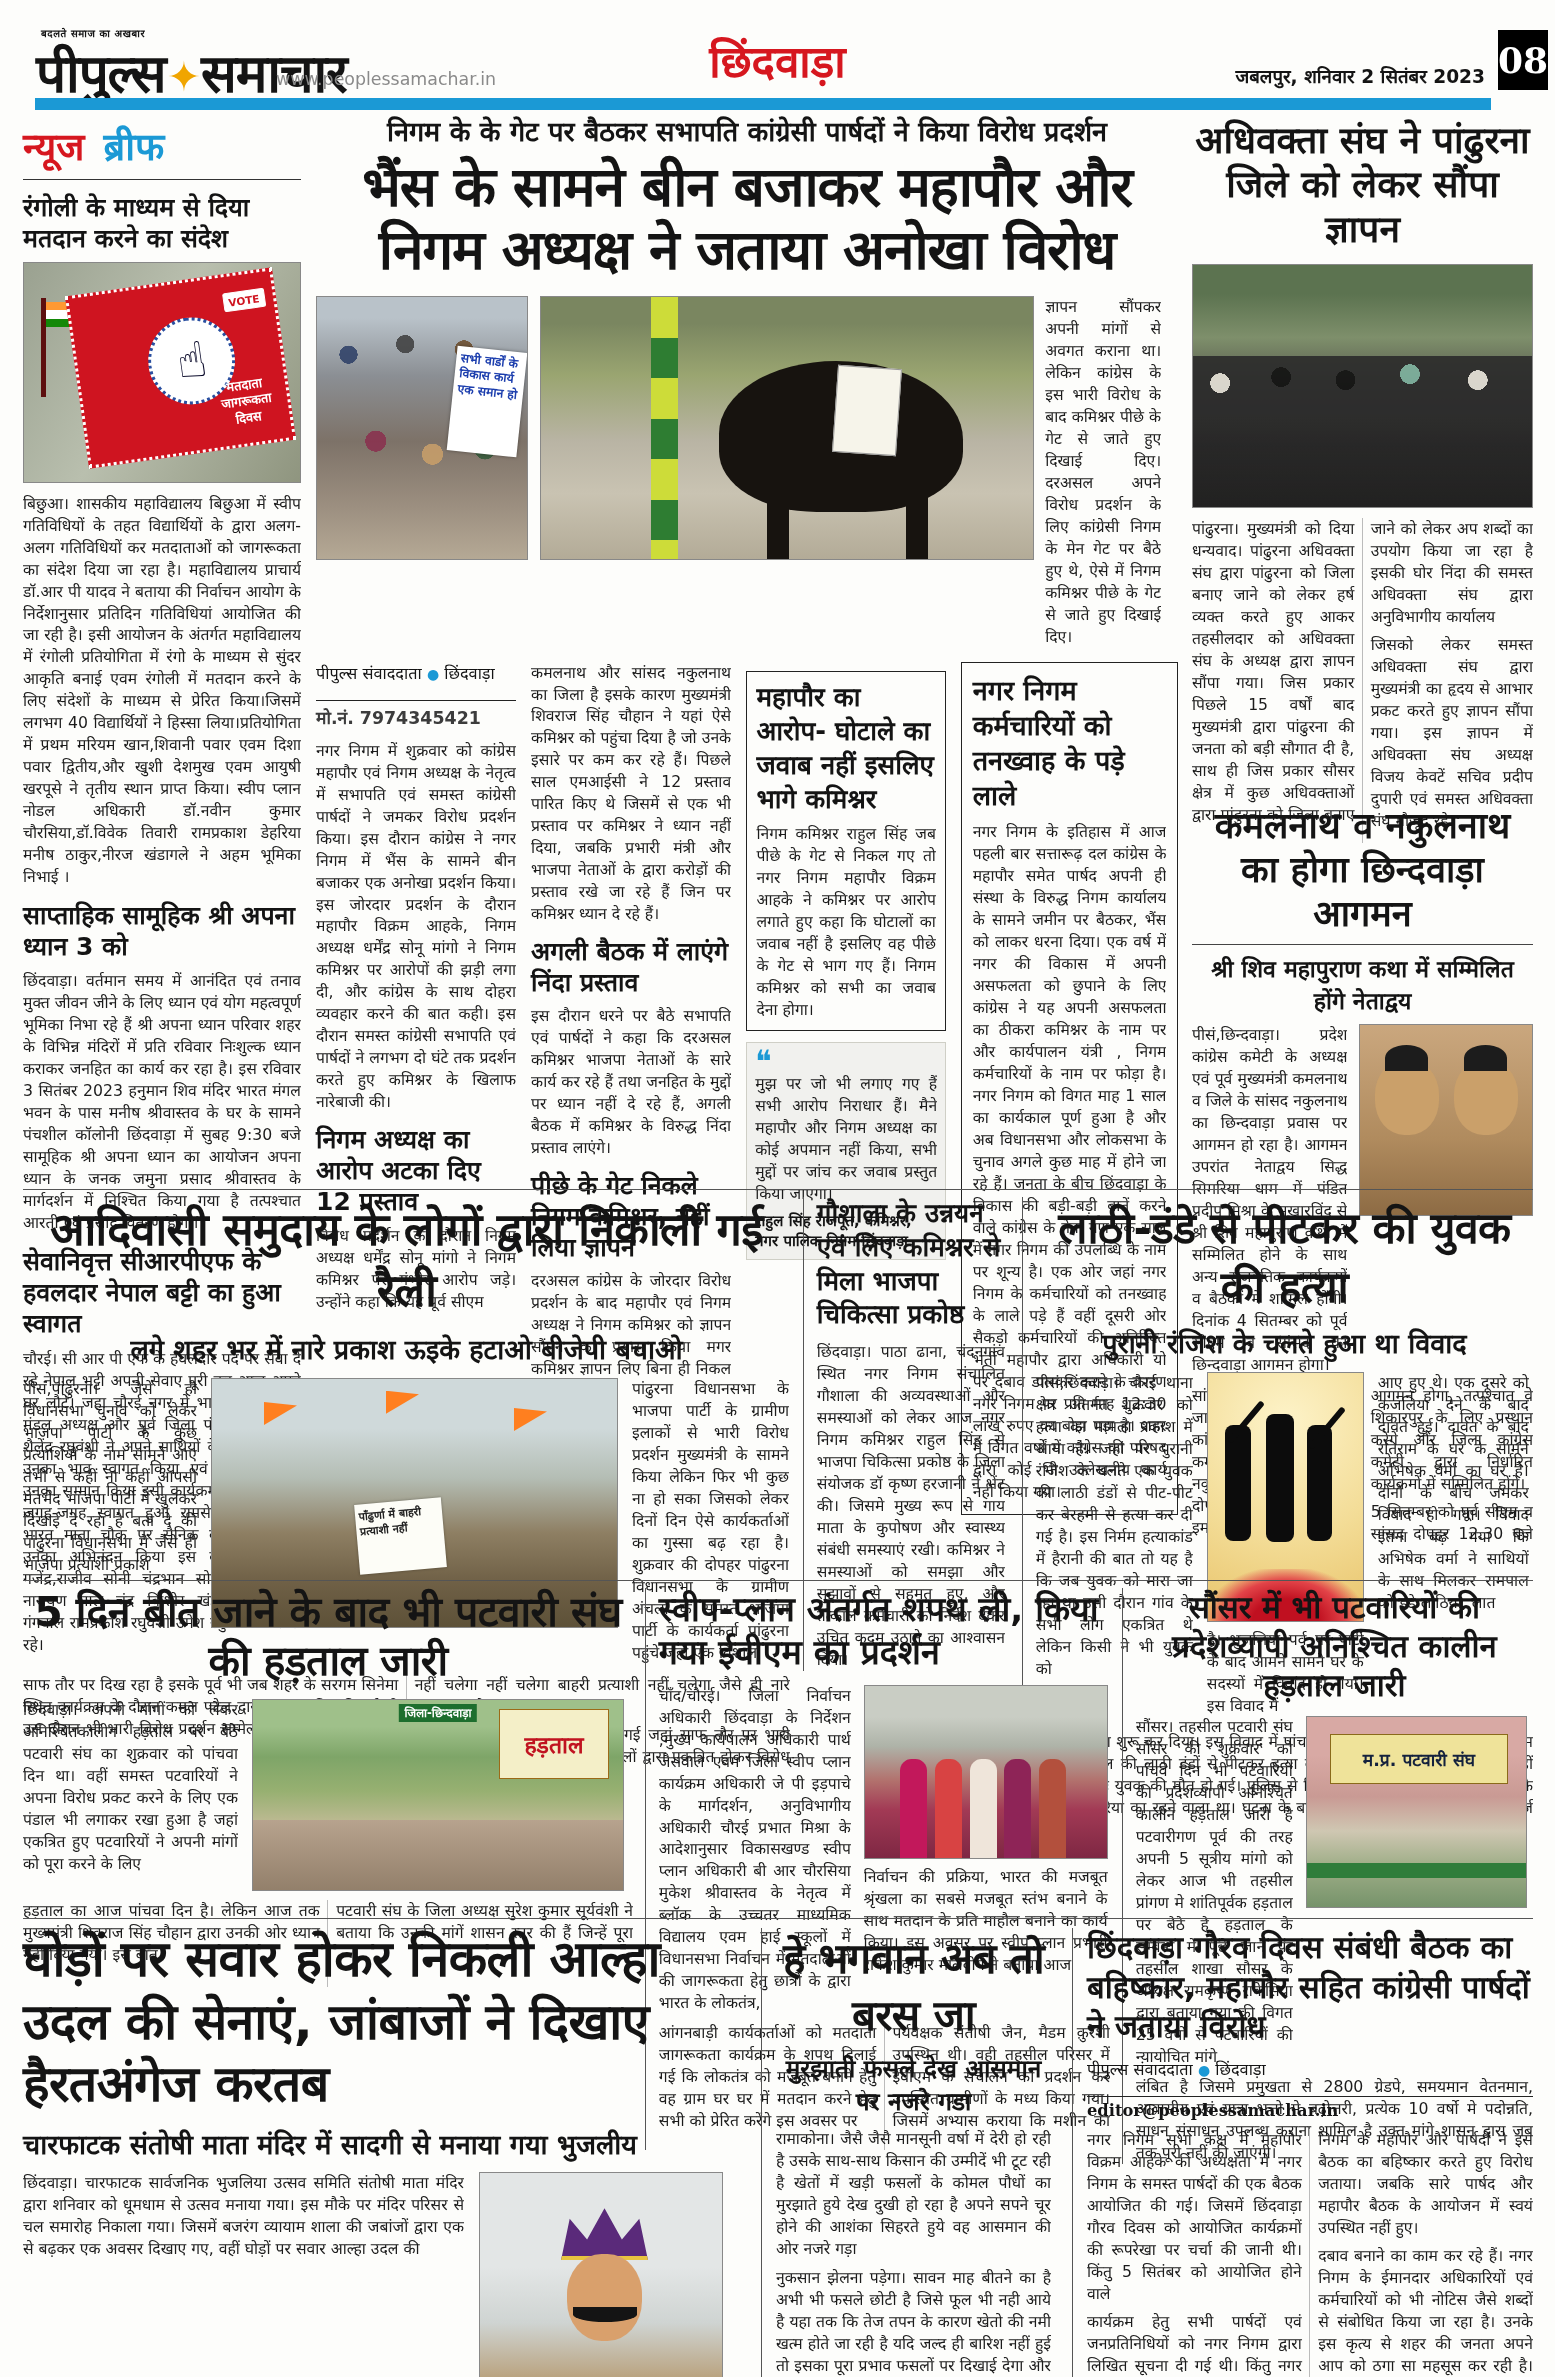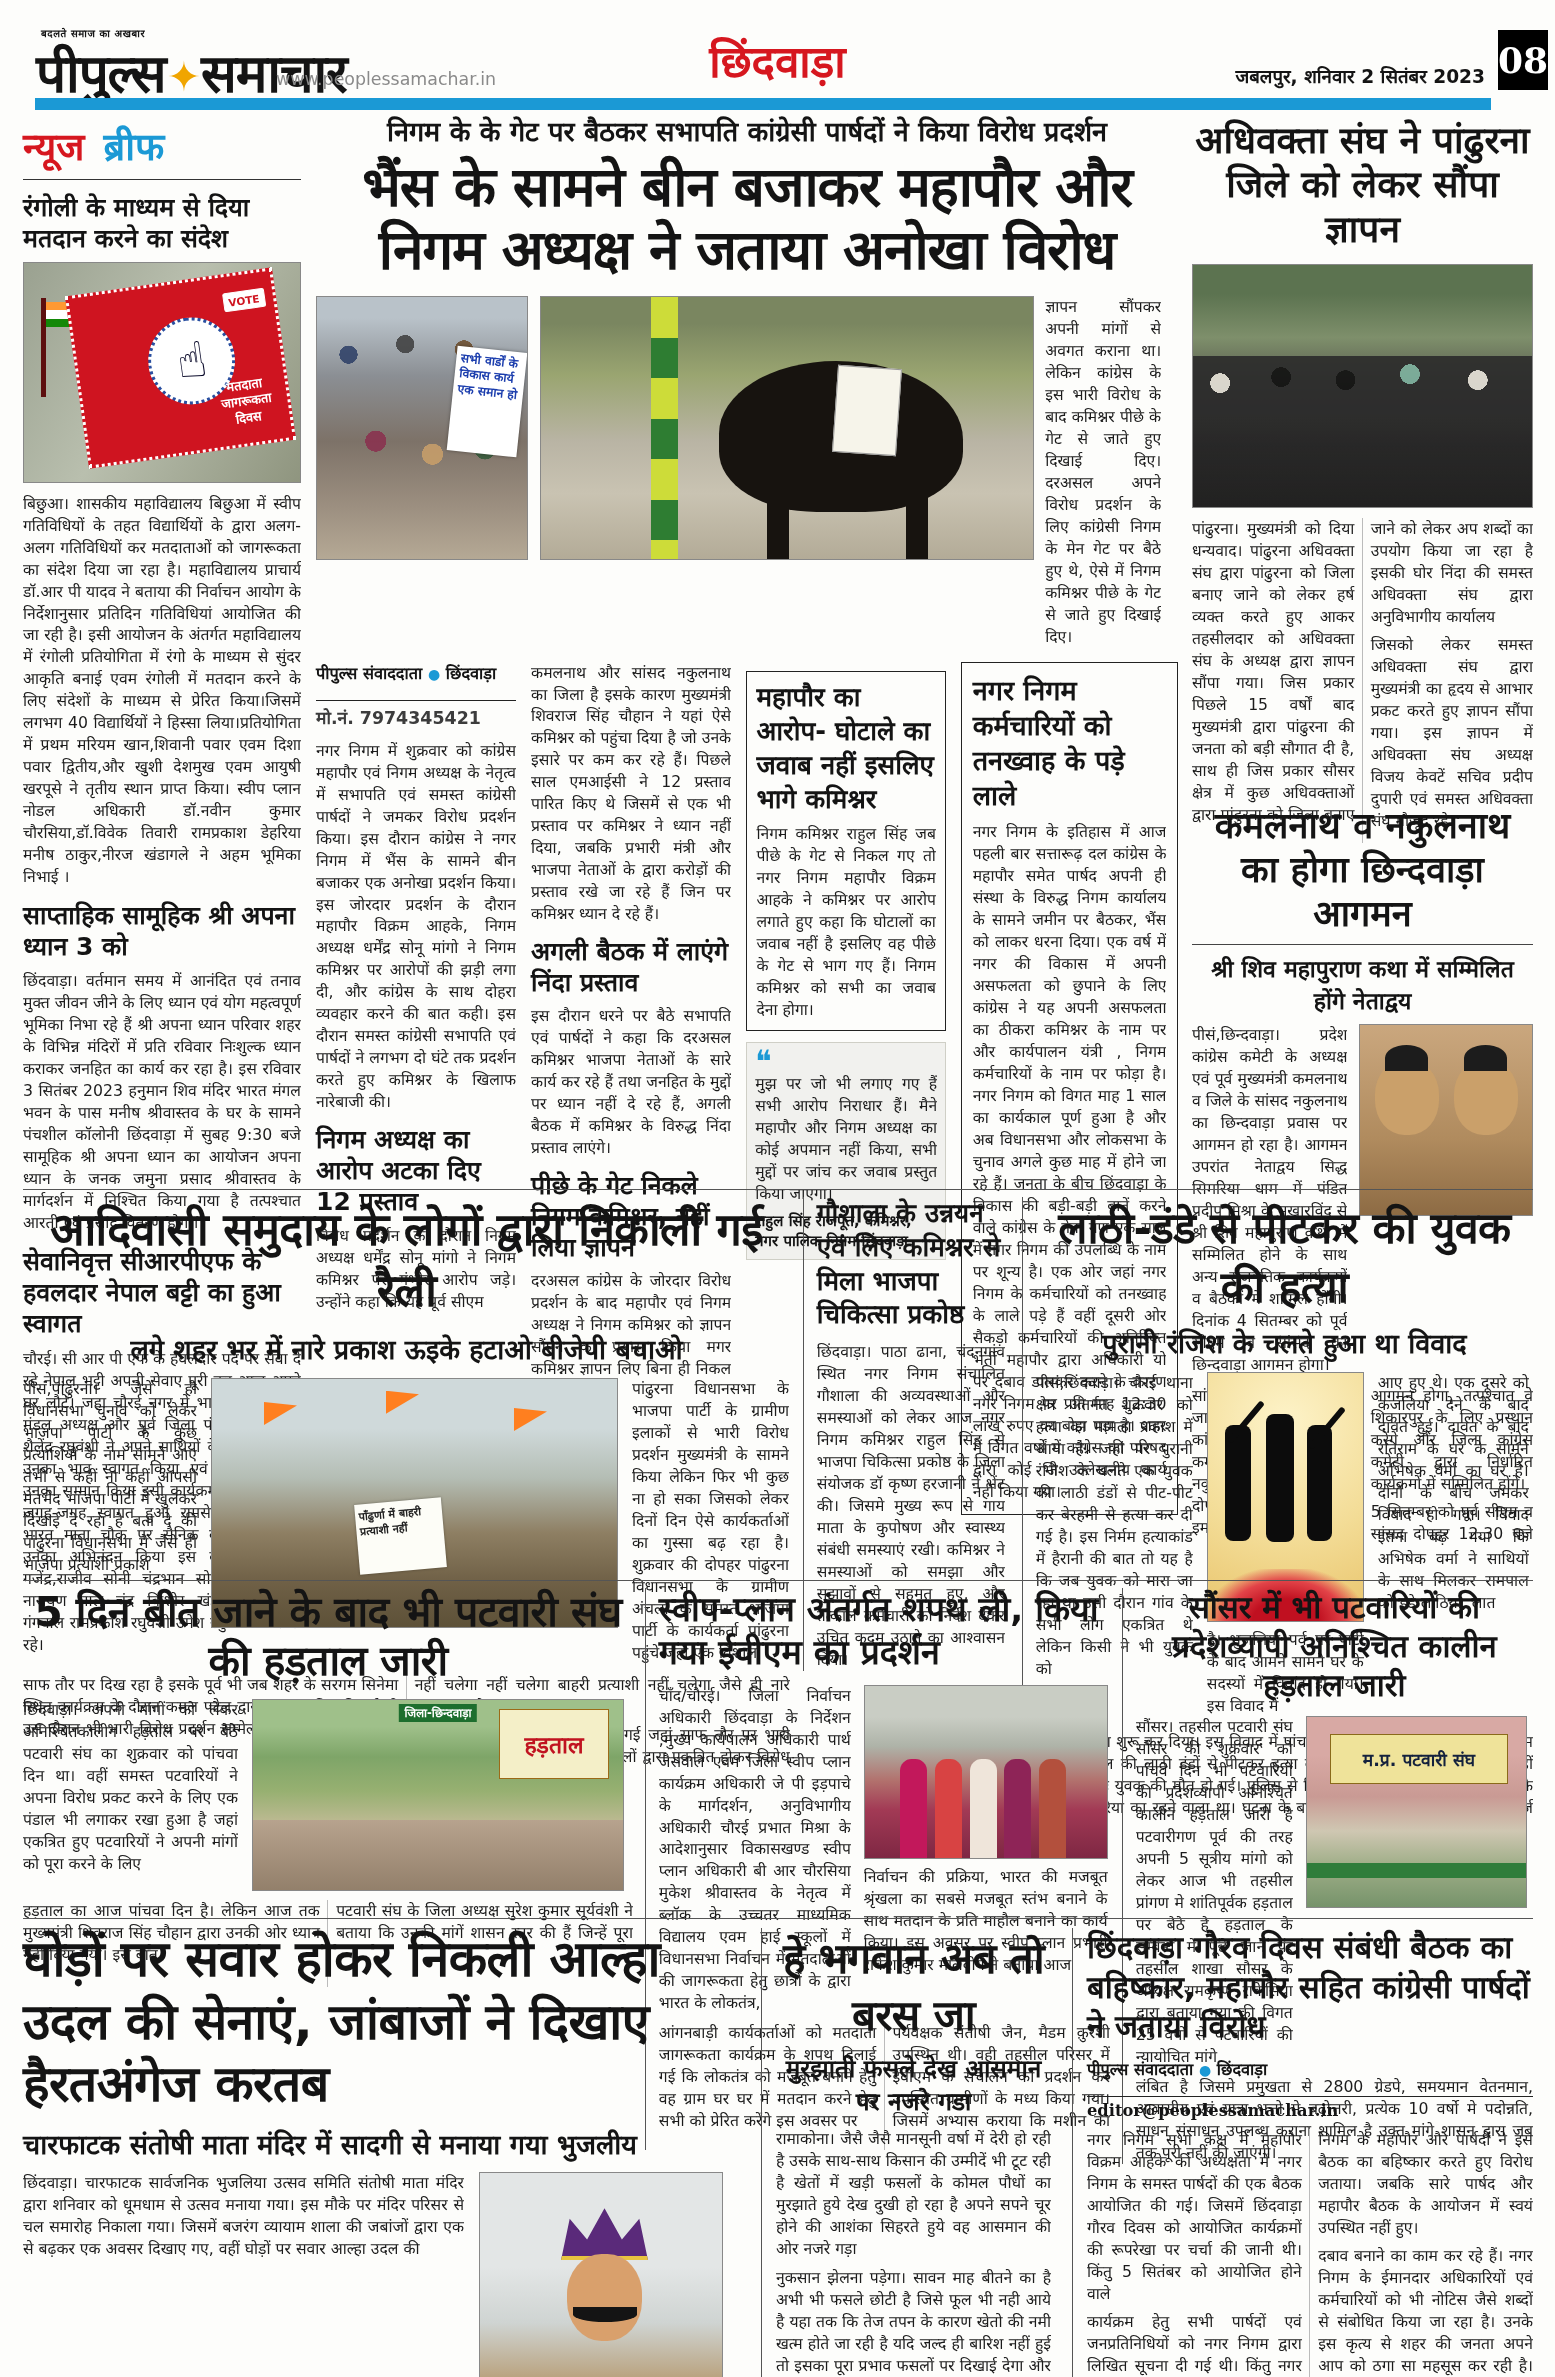--- a/index.html
+++ b/index.html
@@ -15,21 +15,21 @@
   .edition { position:absolute; left:0; right:0; top:30px; text-align:center; font-size:44px; font-weight:800; color:#d6171f; }
   .dateline { position:absolute; right:70px; top:63px; font-size:18.6px; font-weight:bold; }
   .pagenum { position:absolute; right:7px; top:30px; width:50px; height:60px; background:#000; color:#fff; font-size:36px; font-weight:bold; display:flex; align-items:center; justify-content:center; font-family:"DejaVu Serif","Liberation Serif",serif; }
   .blue-bar { position:absolute; left:35px; right:64px; top:98px; height:11.6px; background:#1b99d5; }
 
   
   .sec { position:absolute; }
   .hline { position:absolute; left:23px; right:22px; height:0; border-top:1.2px solid #555; }
   .body-txt { font-size:15.7px; line-height:1.4; text-align:justify; color:#1b1b1b; overflow:hidden; }
   .cols-2 { column-count:2; column-gap:16.3px; column-rule:0.6px solid #bbb; }
-  .byline { font-size:16.3px; font-weight:bold; border-bottom:1.7px solid #222; padding-bottom:16px; margin-bottom:4.6px; }
+  .byline { font-size:16.3px; font-weight:normal; border-bottom:1.7px solid #222; padding-bottom:16px; margin-bottom:4.6px; }
   .byline .dot { color:#1b99d5; font-size:14px; }
   .phone { font-size:17.4px; font-weight:bold; color:#3c3c3c; margin-bottom:10.5px; }
   .photo { position:relative; overflow:hidden; border:1.2px solid #888; }
 
   
   #brief { left:23px; top:119px; width:278px; }
   .brief-title { font-size:38px; font-weight:800; border-bottom:1.7px solid #333; padding-bottom:8.1px; }
   .brief-title .red { color:#d6171f; } .brief-title .blue { color:#1b99d5; margin-left:5.8px; }
   .brief-h { font-size:25px; font-weight:800; line-height:1.25; margin:11.6px 0 8.1px; }
   .rangoli { height:221px; background:linear-gradient(120deg,#9aa190,#b9bfae 45%,#8f957f); }

